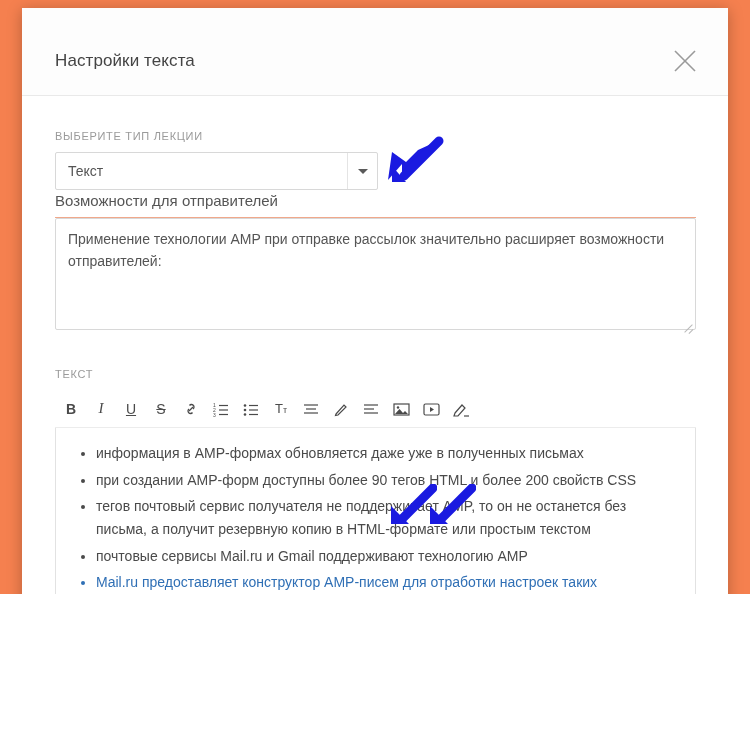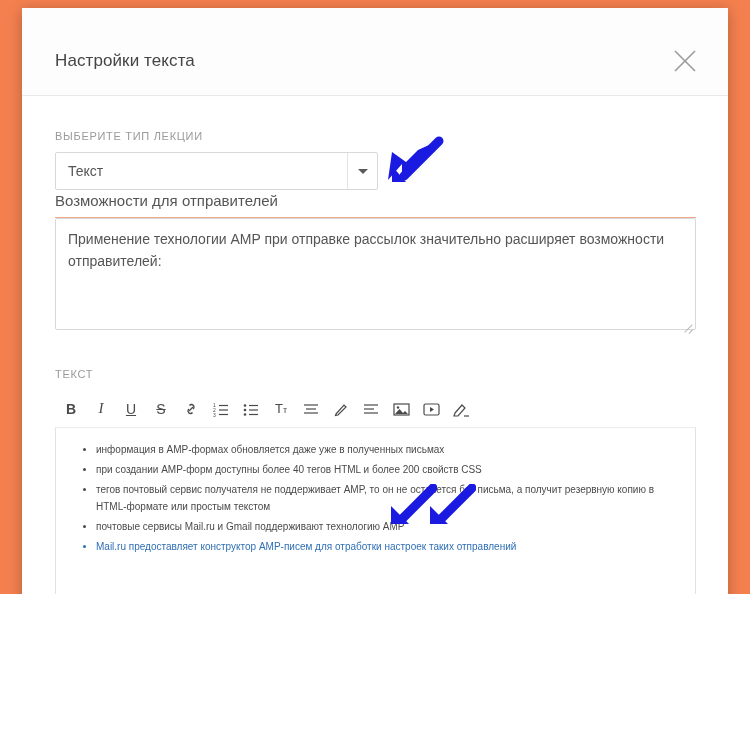--- a/index.html
+++ b/index.html
@@ -175,21 +175,21 @@
     border-top: none;
     min-height: 172px;
     padding: 14px 18px 16px 18px;
   }
   .content-box ul {
     margin: 0;
     padding-left: 22px;
     list-style: disc;
   }
   .content-box li {
-    font-size: 10px;
+    font-size: 14px;
     color: #4a4a4a;
     line-height: 1.62;
     margin-bottom: 4px;
   }
   .content-box li.link-item { color: #2f6fb5; }
 
   
   .arrow {
     position: absolute;
     z-index: 5;
@@ -312,21 +312,21 @@
             <svg width="18" height="16" viewBox="0 0 18 16">
               <path d="M3 12 L10 4 L13 7 L6 15 L2 15 Z" stroke="#4a4a4a" stroke-width="1.2" fill="none"></path>
               <line x1="12" y1="15" x2="17" y2="15" stroke="#4a4a4a" stroke-width="1.2"></line>
             </svg>
           </div>
         </div>
 
         <div class="content-box">
           <ul>
             <li>информация в AMP-формах обновляется даже уже в полученных письмах</li>
-            <li>при создании AMP-форм доступны более 40 тегов HTML и более 200 свойств CSS</li>
+            <li>при создании AMP-форм доступны более 90 тегов HTML и более 200 свойств CSS</li>
             <li>тегов почтовый сервис получателя не поддерживает AMP, то он не останется без письма, а получит резервную копию в HTML-формате или простым текстом</li>
             <li>почтовые сервисы Mail.ru и Gmail поддерживают технологию AMP</li>
             <li class="link-item">Mail.ru предоставляет конструктор AMP-писем для отработки настроек таких отправлений</li>
           </ul>
         </div>
       </div>
 
     </div>
   </div>
 

